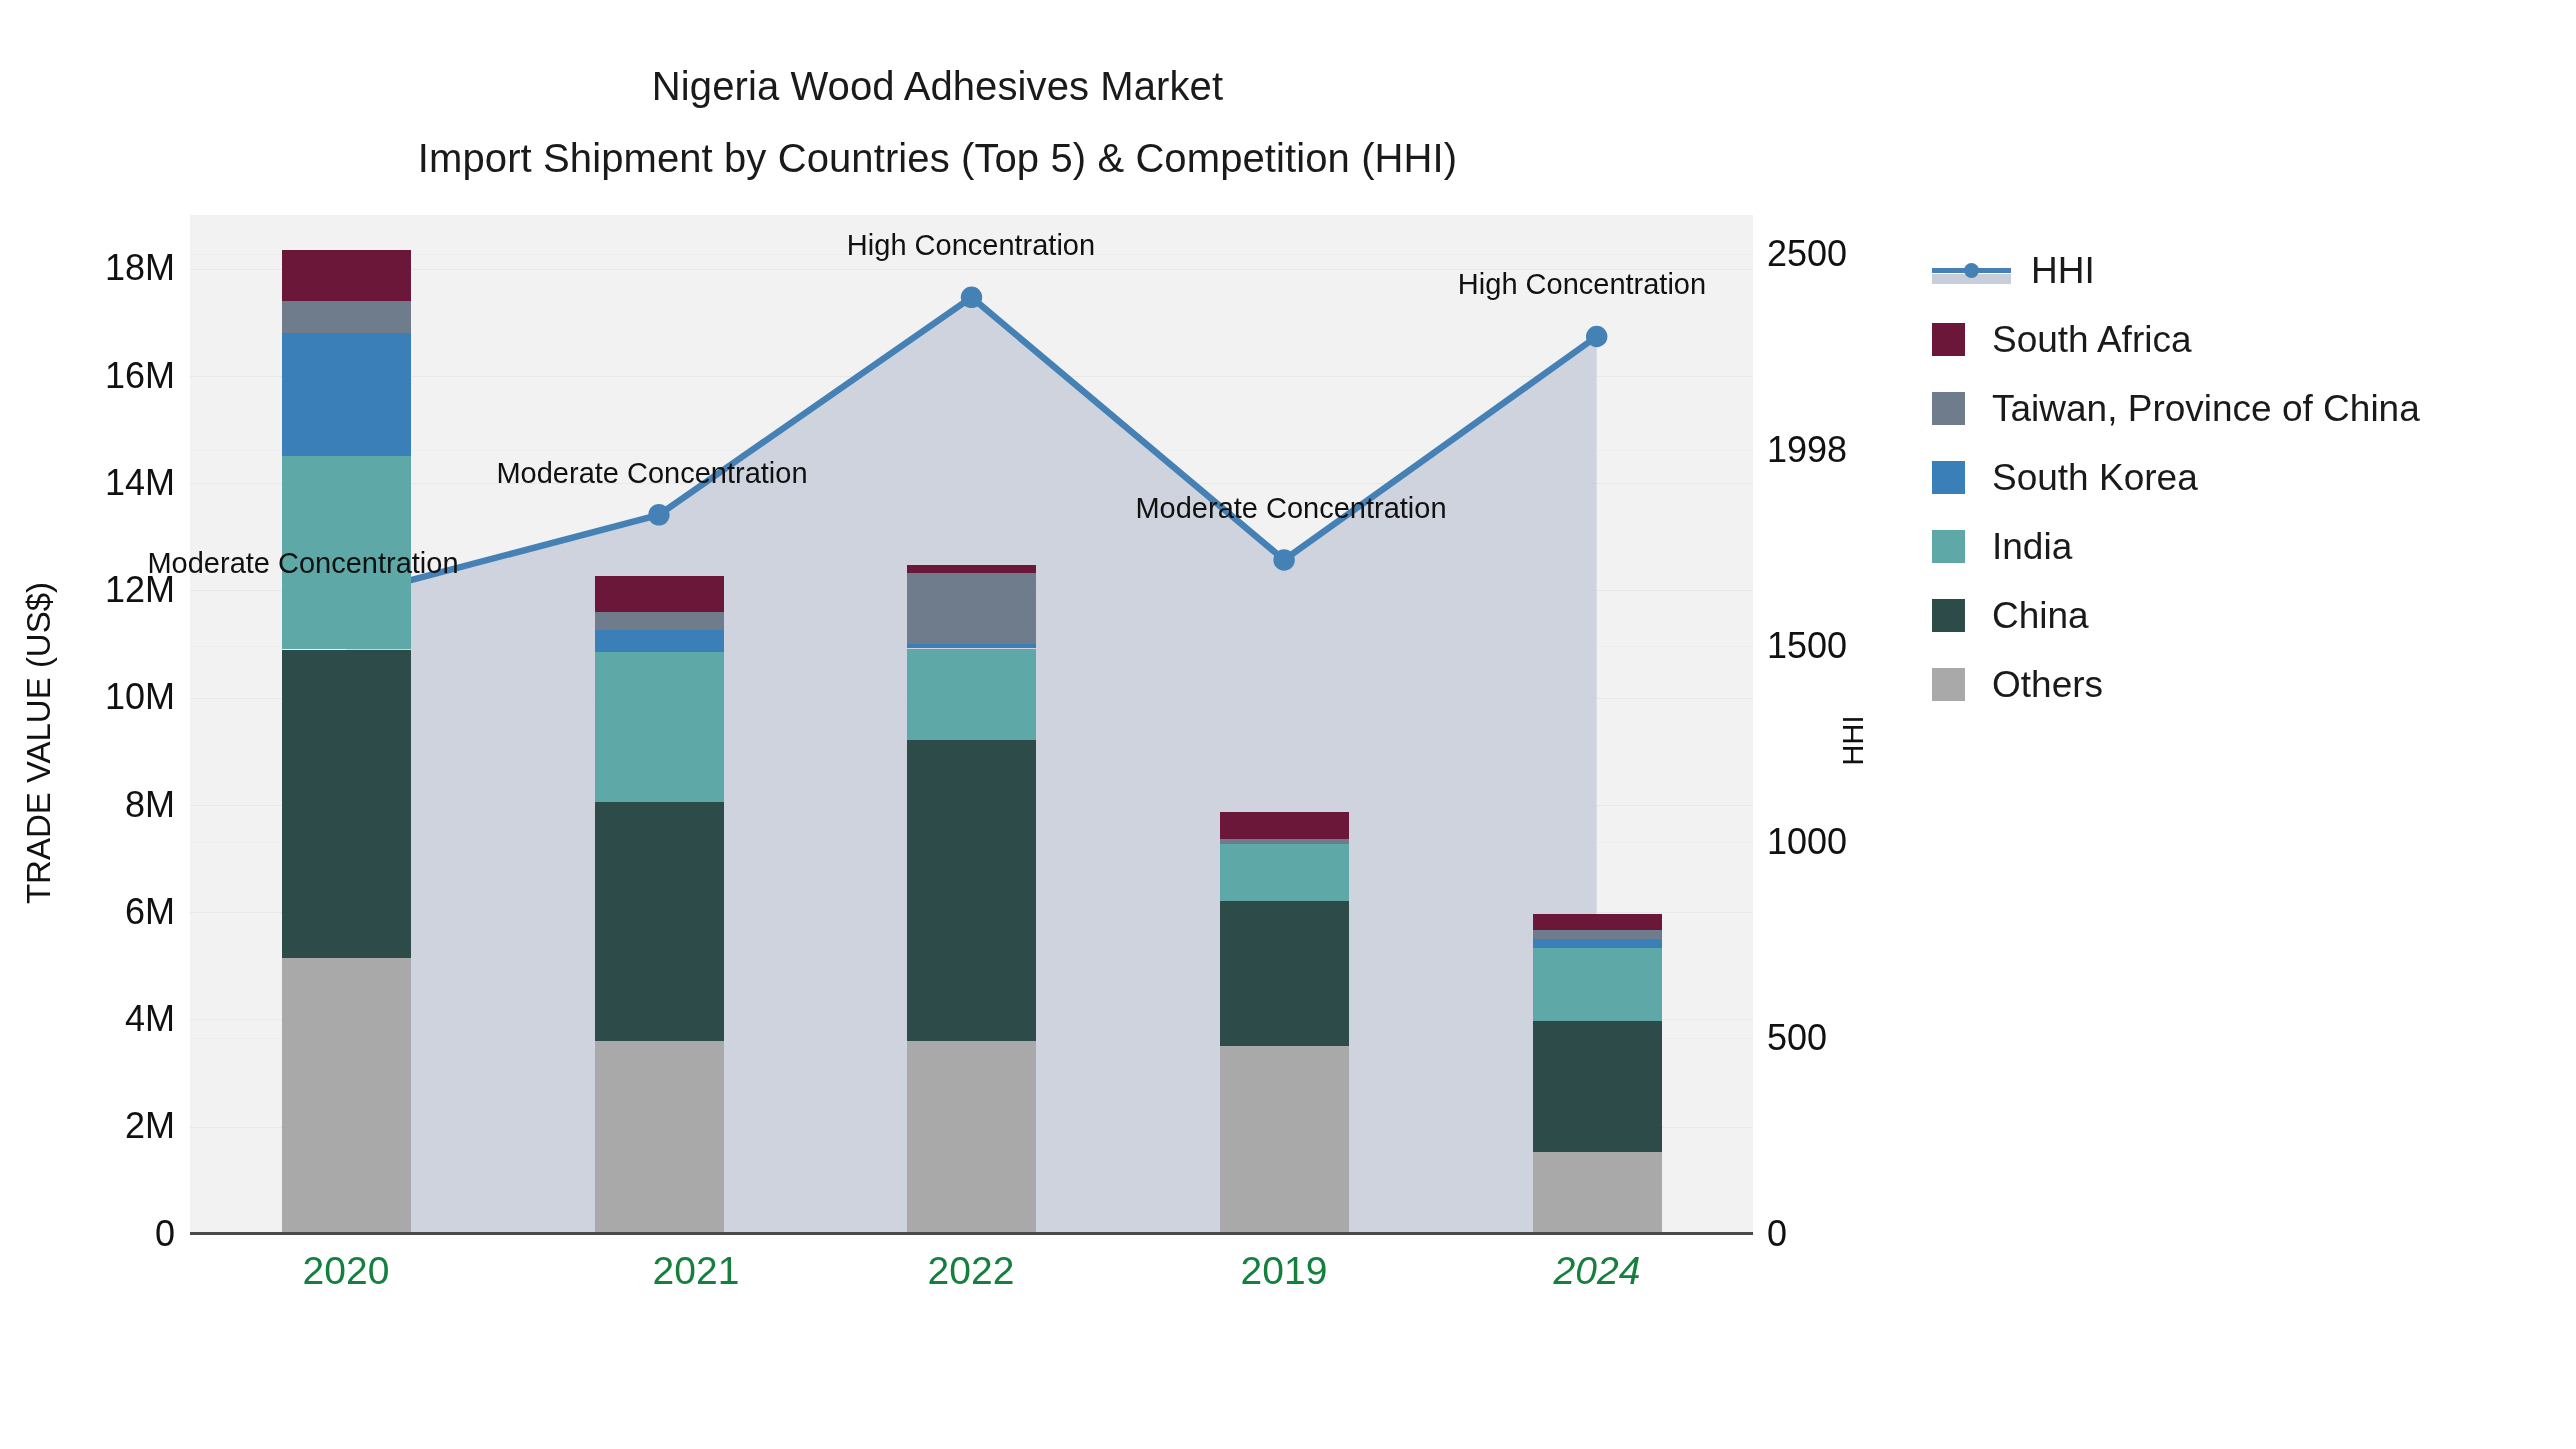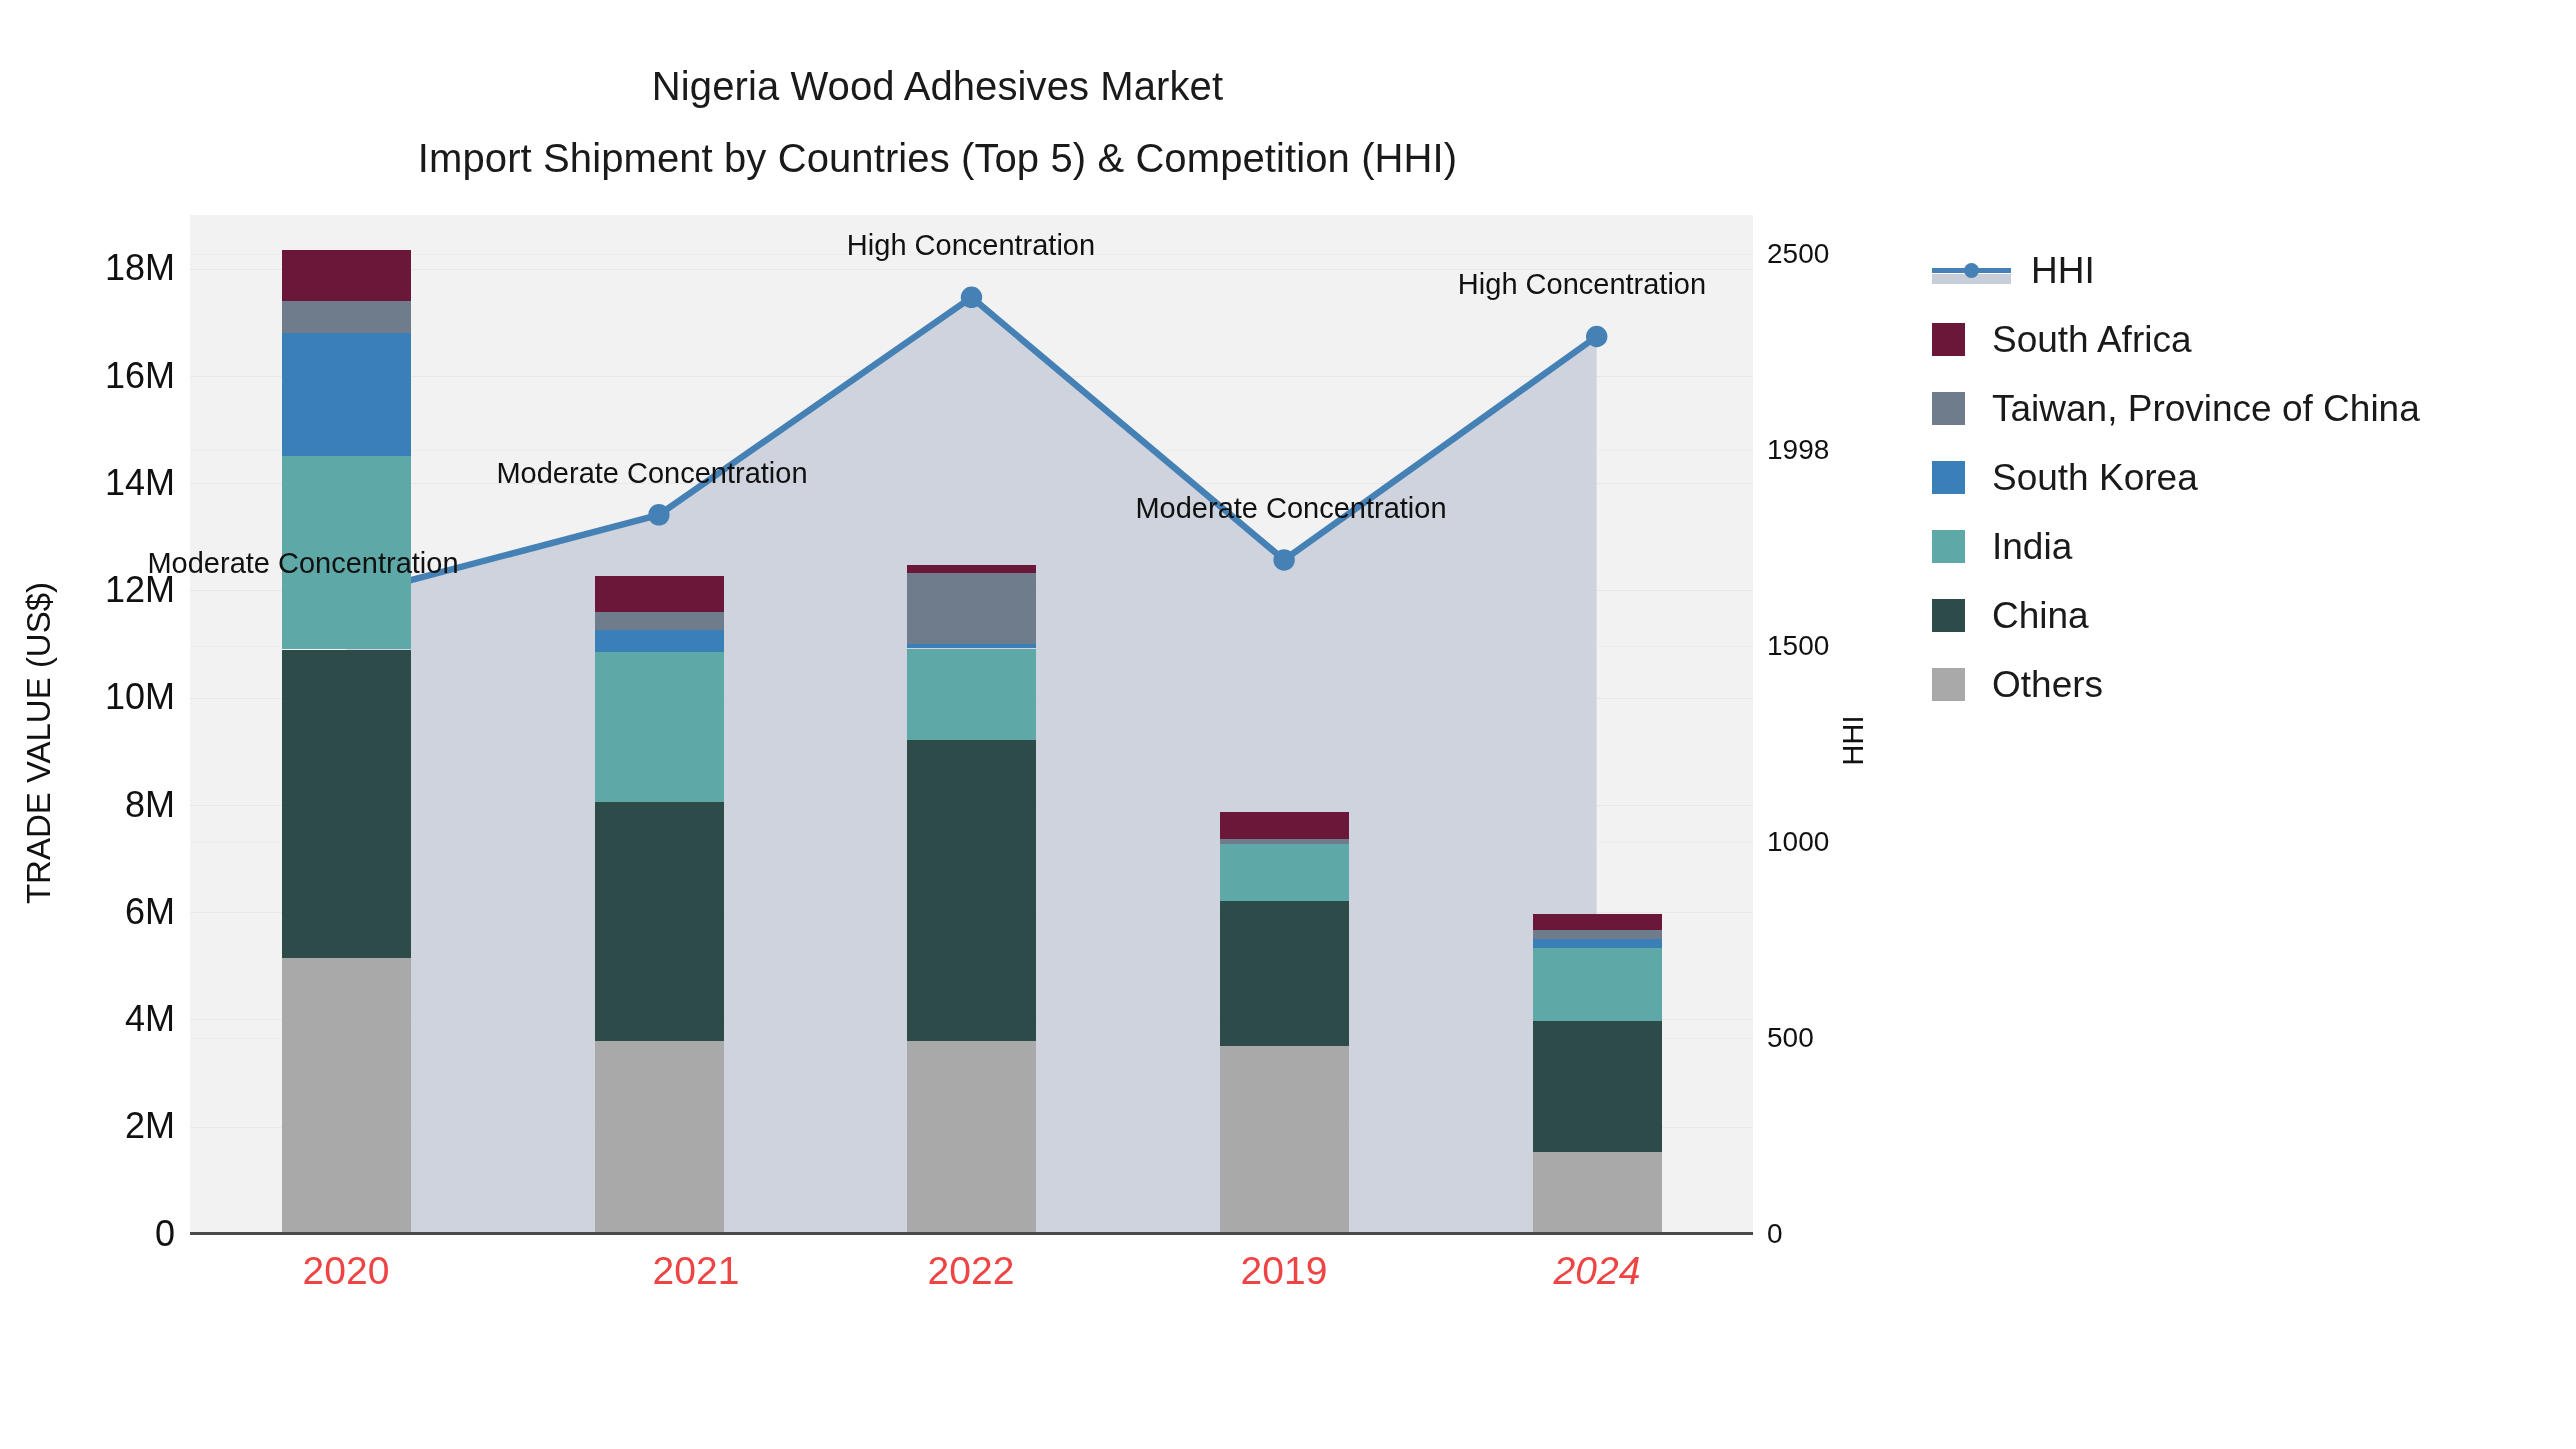--- a/index.html
+++ b/index.html
@@ -34,23 +34,23 @@
   .seg { position: absolute; width: 100%; }
 
   
   #xaxis-line {
     position: absolute; left: 190px; top: 1232px;
     width: 1563px; height: 2.9px; background: #4a4a4a;
   }
   .ytick-left-wrap { position: absolute; left: 0; width: 175px; text-align: right;
     font-size: 36px; color: #111; transform: translateY(-50%); }
   .ytick-right-wrap { position: absolute; left: 1767px; width: 143px; text-align: left;
-    font-size: 28px; color: #111; transform: translateY(-50%); }
+    font-size: 36px; color: #111; transform: translateY(-50%); }
   .xtick {
-    position: absolute; top: 1249px; font-size: 39px; color: #ef4444;
+    position: absolute; top: 1249px; font-size: 39px; color: #15803d;
     transform: translateX(-50%); white-space: nowrap;
   }
   #ylabel-left {
     position: absolute; left: -247px; top: 724px; width: 572px;
     text-align: center; font-size: 33px; color: #111;
     transform: rotate(-90deg);
   }
   #ylabel-right {
     position: absolute; left: 1710px; top: 724px; width: 286px;
     text-align: center; font-size: 29px; color: #111;

